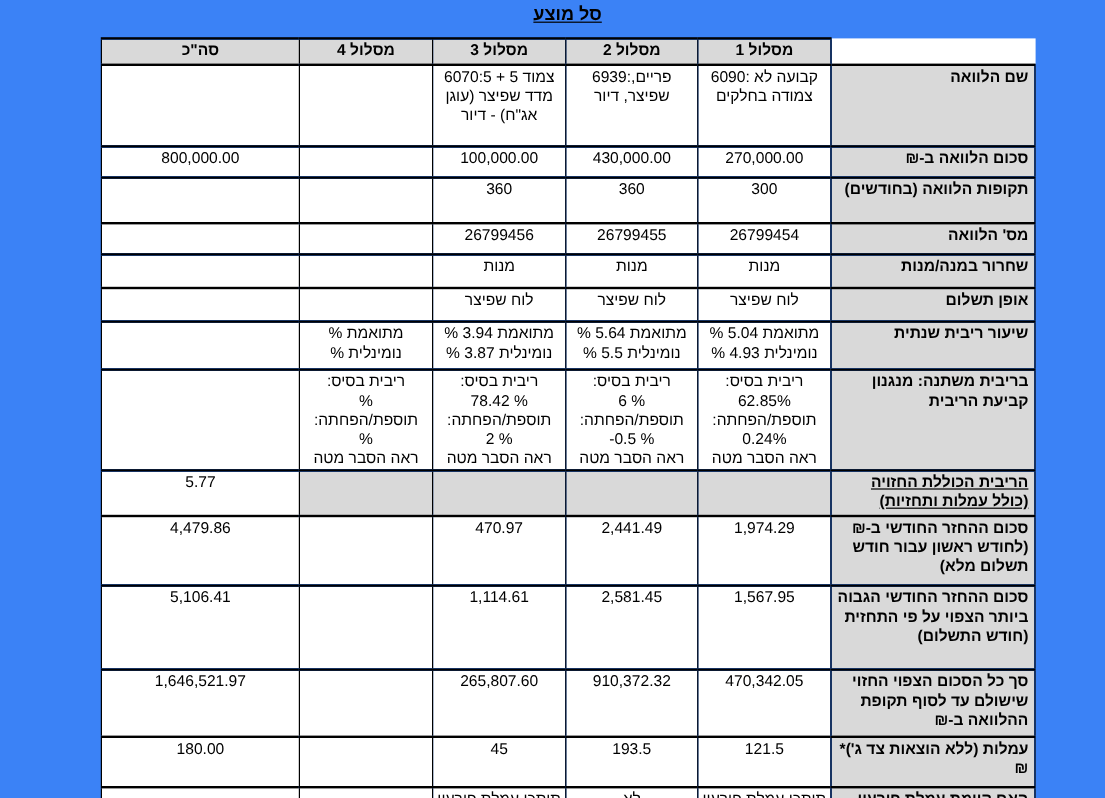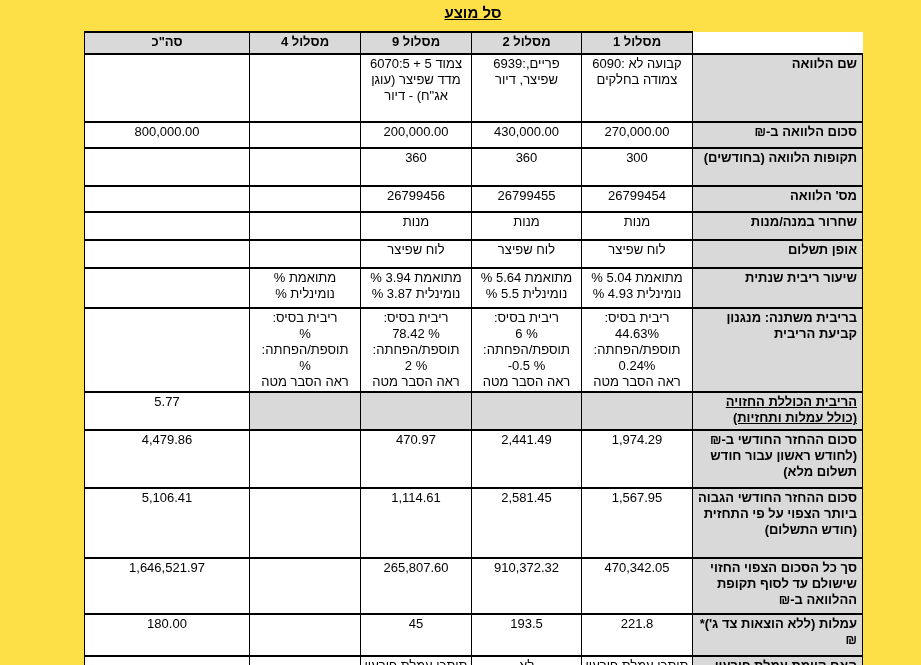--- a/index.html
+++ b/index.html
@@ -1,17 +1,17 @@
 <!DOCTYPE html>
 <html lang="he" style="--hdr: #d9d9d9; --border: #000000;"><head>
 <meta charset="utf-8">
 <style>
   html,body{margin:0;padding:0;background:#ffffff;}
   body{width:921px;height:665px;font-family:"Liberation Sans",sans-serif;color:#000;}
-  .page{position:relative;width:921px;height:665px;background:#fde047;direction:rtl;overflow:hidden;}
+  .page{position:relative;width:921px;height:665px;background:#3b82f6;direction:rtl;overflow:hidden;}
   .title{position:absolute;top:4px;left:84px;width:778px;text-align:center;
          font-size:15px;font-weight:bold;text-decoration:underline;}
   table.loan{position:absolute;top:31px;left:84px;width:778px;border-collapse:collapse;
              table-layout:fixed;direction:rtl;}
   td{border:1px solid var(--border,#000);border-top-width:2px;border-bottom-width:2px;
      vertical-align:top;padding:1px 3px;font-size:13px;line-height:16px;overflow:hidden;
      word-wrap:break-word;}
   td.corner{border:none;background:#fff;}
   td.colhead{background:var(--hdr,#d9d9d9);font-weight:bold;text-align:center;height:18px;}
   td.rowlabel{background:var(--hdr,#d9d9d9);font-weight:bold;text-align:right;padding-right:5px;}
@@ -31,21 +31,21 @@
         <col style="width:110px">
       <col style="width:111px">
         <col style="width:111px">
         <col style="width:165px">
     </colgroup>
     <tbody id="table-body">
         <tr>
           <td class="corner"></td>
           <td class="colhead">מסלול 1</td>
           <td class="colhead">מסלול 2</td>
-          <td class="colhead">מסלול 9</td>
+          <td class="colhead">מסלול 3</td>
           <td class="colhead">מסלול 4</td>
           <td class="colhead">סה"כ</td>
         </tr>
         <tr>
           <td class="rowlabel" style="height: 64px;">שם הלוואה</td>
           <td class="datacell">
             <span class="cell-line" dir="ltr">6090: קבועה לא צמודה בחלקים</span>
           </td>
           <td class="datacell">
             <span class="cell-line" dir="ltr">6939:פריים, שפיצר, דיור</span>
@@ -58,21 +58,21 @@
         </tr>
         <tr>
           <td class="rowlabel" style="height: 22px;">סכום הלוואה ב-₪</td>
           <td class="datacell">
             <span class="cell-line" dir="ltr">270,000.00</span>
           </td>
           <td class="datacell">
             <span class="cell-line" dir="ltr">430,000.00</span>
           </td>
           <td class="datacell">
-            <span class="cell-line" dir="ltr">200,000.00</span>
+            <span class="cell-line" dir="ltr">100,000.00</span>
           </td>
           <td class="datacell"></td>
           <td class="datacell">
             <span class="cell-line" dir="ltr">800,000.00</span>
           </td>
         </tr>
         <tr>
           <td class="rowlabel" style="height: 34px;">תקופות הלוואה (בחודשים)</td>
           <td class="datacell">
             <span class="cell-line" dir="ltr">300</span>
@@ -145,21 +145,21 @@
           <td class="datacell">
             <span class="cell-line">מתואמת %</span>
             <span class="cell-line">נומינלית %</span>
           </td>
           <td class="datacell"></td>
         </tr>
         <tr>
           <td class="rowlabel" style="height: 80px;">בריבית משתנה: מנגנון קביעת הריבית</td>
           <td class="datacell">
             <span class="cell-line">ריבית בסיס:</span>
-            <span class="cell-line" dir="ltr">44.63%</span>
+            <span class="cell-line" dir="ltr">62.85%</span>
             <span class="cell-line">תוספת/הפחתה:</span>
             <span class="cell-line" dir="ltr">0.24%</span>
             <span class="cell-line">ראה הסבר מטה</span>
           </td>
           <td class="datacell">
             <span class="cell-line">ריבית בסיס:</span>
             <span class="cell-line" dir="ltr">6 %</span>
             <span class="cell-line">תוספת/הפחתה:</span>
             <span class="cell-line" dir="ltr">-0.5 %</span>
             <span class="cell-line">ראה הסבר מטה</span>
@@ -234,21 +234,21 @@
             <span class="cell-line" dir="ltr">265,807.60</span>
           </td>
           <td class="datacell"></td>
           <td class="datacell">
             <span class="cell-line" dir="ltr">1,646,521.97</span>
           </td>
         </tr>
         <tr>
           <td class="rowlabel" style="height: 38px;">עמלות (ללא הוצאות צד ג')* ₪</td>
           <td class="datacell">
-            <span class="cell-line" dir="ltr">221.8</span>
+            <span class="cell-line" dir="ltr">121.5</span>
           </td>
           <td class="datacell">
             <span class="cell-line" dir="ltr">193.5</span>
           </td>
           <td class="datacell">
             <span class="cell-line" dir="ltr">45</span>
           </td>
           <td class="datacell"></td>
           <td class="datacell">
             <span class="cell-line" dir="ltr">180.00</span>

